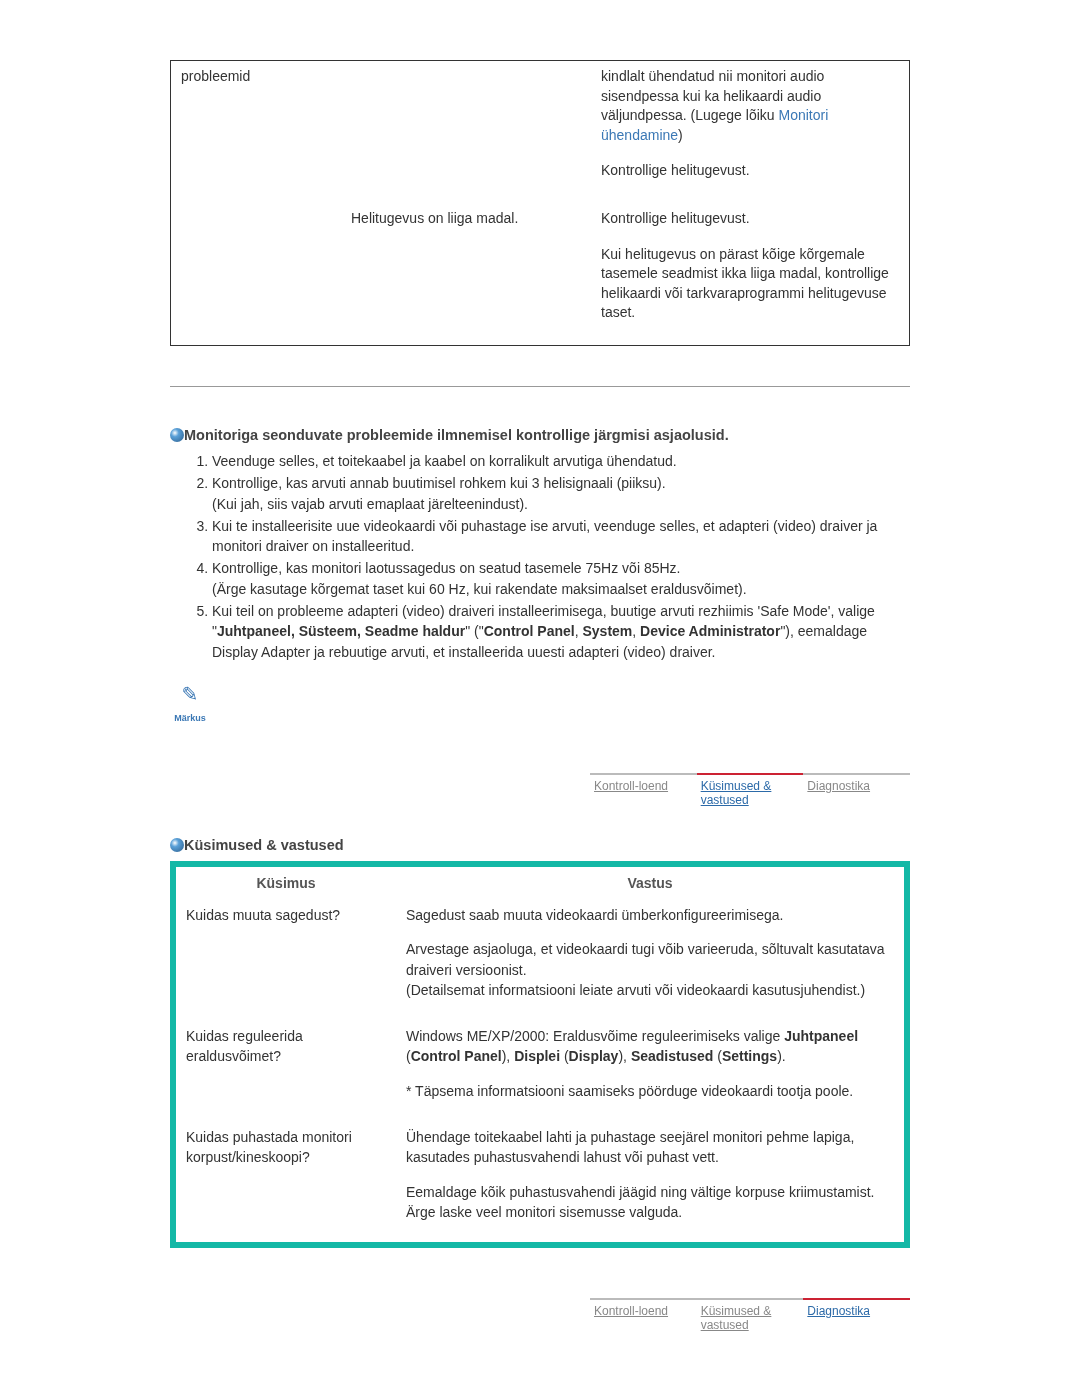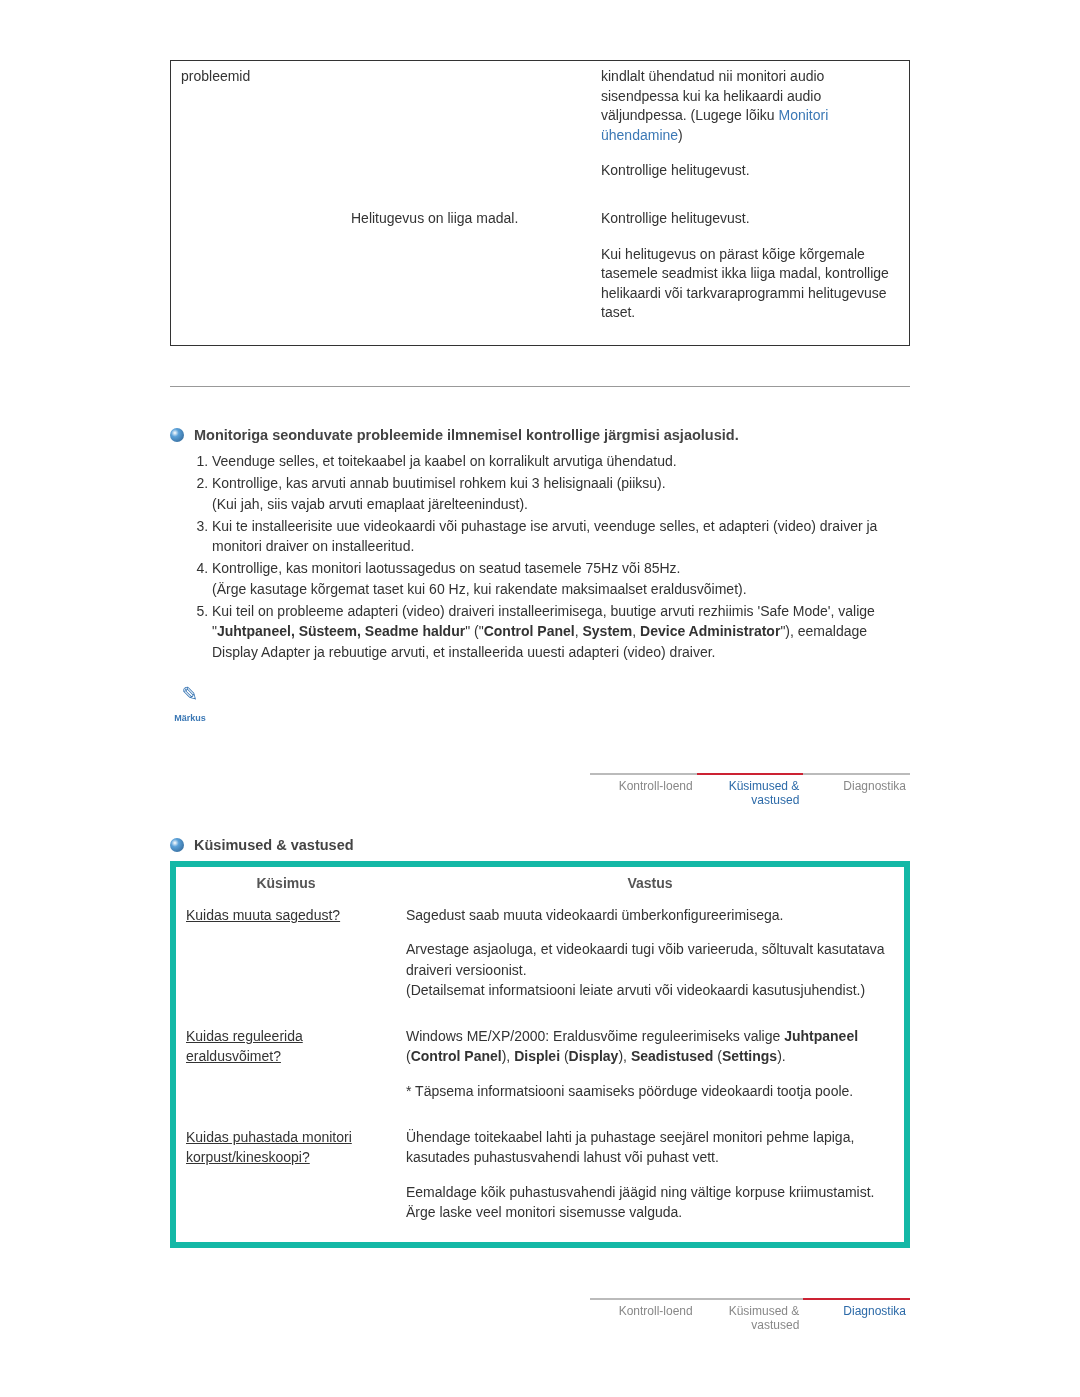--- a/index.html
+++ b/index.html
@@ -35,21 +35,20 @@
   .ans-block { margin-bottom: 16px; }
   .link { color: #3b78b5; }
   hr.sep {
     border: none;
     border-top: 1px solid #999;
     margin: 40px 0;
   }
   .section-head {
     display: flex;
     align-items: center;
-    gap: 10px;
     margin: 18px 0 8px 0;
   }
   .bullet-icon {
     width: 14px; height: 14px;
     border-radius: 50%;
     background: radial-gradient(circle at 35% 35%, #fff 0%, #5aa0d8 30%, #2a5c8a 100%);
     flex: 0 0 14px;
   }
   .section-title {
     font-weight: bold;
@@ -95,22 +94,23 @@
   }
   .tabbar .seg { flex: 1; background: #bbb; }
   .tabbar .labels {
     display: flex;
     font-size: 12px;
     color: #888;
     margin-top: 4px;
   }
   .tabbar .labels span {
     flex: 1;
-    text-align: right;
+    text-align: left;
     padding: 0 4px;
+    text-decoration: underline;
   }
   .tabbar .labels span.active { color: #2c6aa8; font-weight: 500; }
   table.qa {
     width: 100%;
     border: 6px solid #14b8a6;
     border-collapse: collapse;
     margin-top: 6px;
   }
   table.qa th {
     font-weight: bold;
@@ -118,21 +118,21 @@
     padding: 8px 10px;
     text-align: center;
     font-size: 14px;
   }
   table.qa td {
     padding: 6px 10px;
     vertical-align: top;
     line-height: 1.45;
     font-size: 14px;
   }
-  table.qa td.qcol { width: 200px; text-decoration: underline; }
+  table.qa td.qcol { width: 200px; }
   .qa-ans-block { margin-bottom: 14px; }
   .bold { font-weight: bold; }
 </style>
 </head>
 <body>
 
 <div class="page">
   <div class="content">
 
     <table class="trouble">

